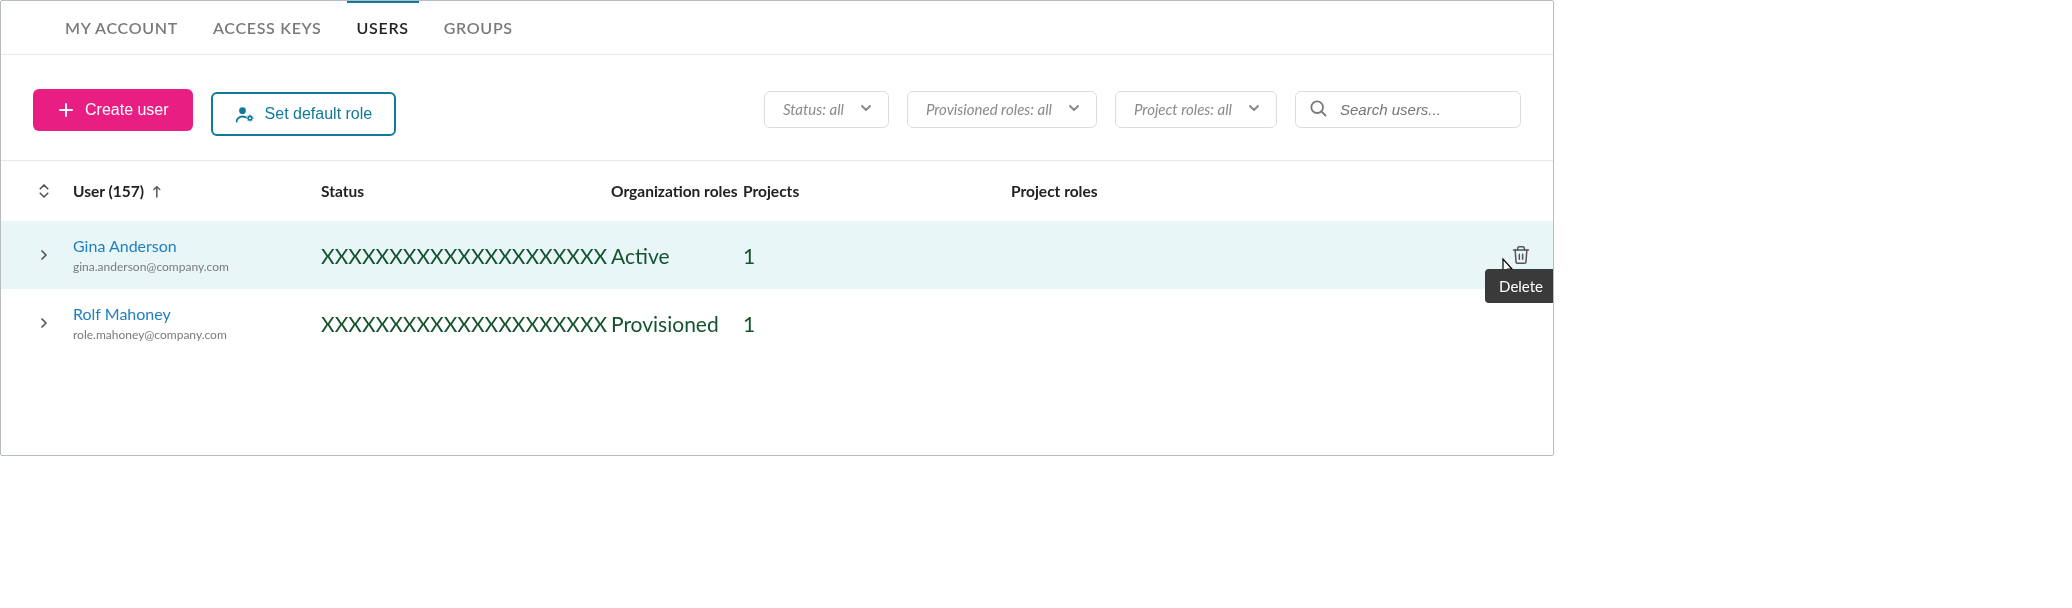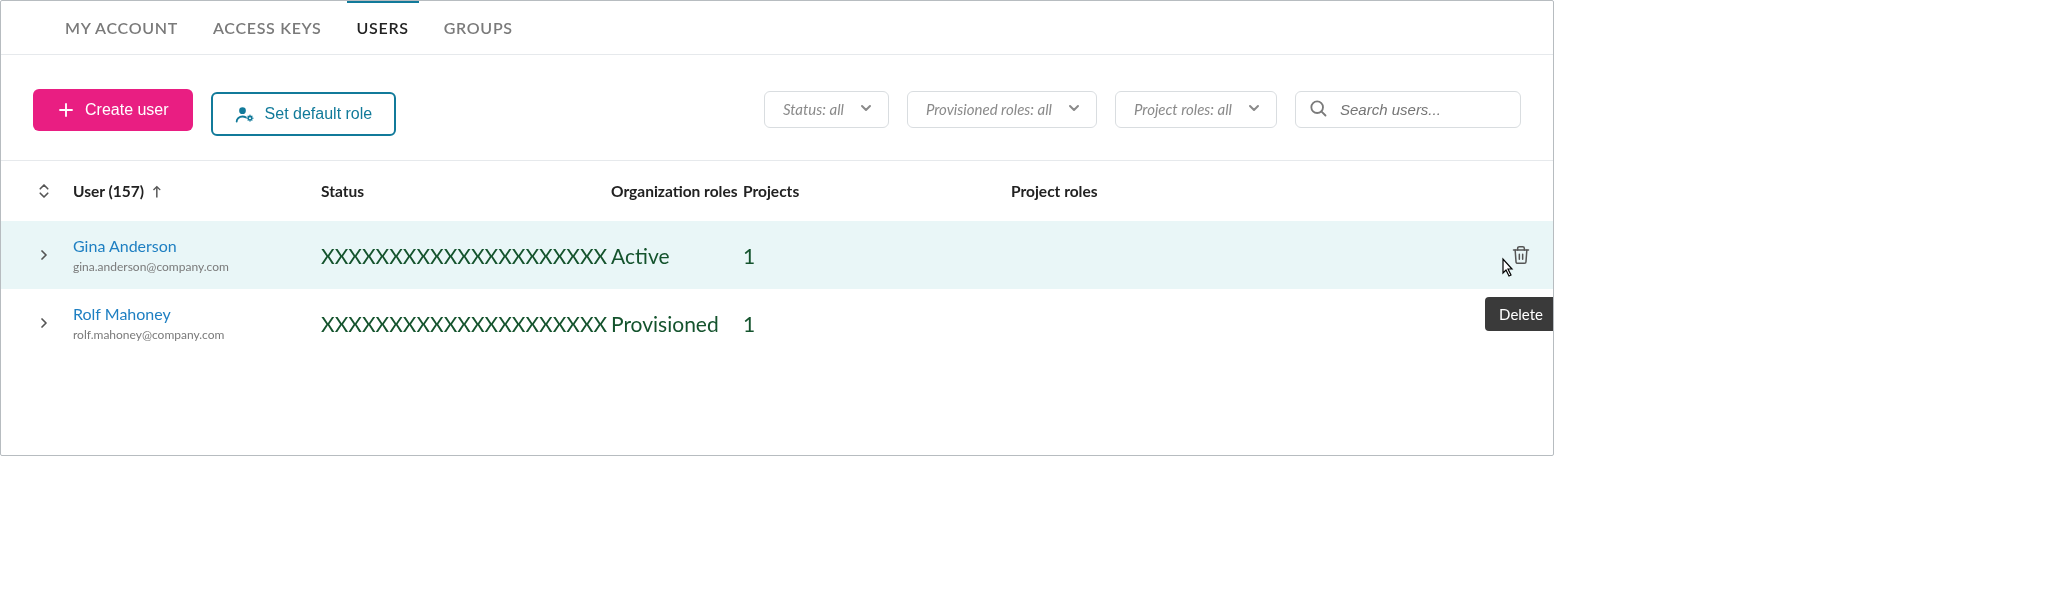--- a/index.html
+++ b/index.html
@@ -177,21 +177,21 @@
   }
   
   .cursor {
     position:absolute;
     left:6px;
     top:12px;
     pointer-events:none;
   }
   .tooltip {
     position:absolute;
-    top: 52px;
+    top: 24px;
     right: -6px;
     background: var(--tooltip-bg);
     color: #fff;
     font-size: 15px;
     padding: 8px 14px;
     border-radius: 4px;
     white-space: nowrap;
     z-index: 5;
   }
   
@@ -325,21 +325,21 @@
     </div>
 
     <div class="trow">
       <div class="expand">
         <svg class="ic-16" viewBox="0 0 24 24" fill="none" stroke="currentColor" stroke-width="2.6" stroke-linecap="round" stroke-linejoin="round">
             <polyline points="9 6 15 12 9 18"></polyline>
           </svg>
       </div>
       <div class="user-cell">
         <span class="name">Rolf Mahoney</span>
-        <span class="email">rolf.mahoney@company.com</span>
+        <span class="email">role.mahoney@company.com</span>
       </div>
       <div class="cell">XXXXXXXXXXXXXXXXXXXXX</div>
       <div class="cell">Provisioned</div>
       <div class="cell">1</div>
       <div class="cell"></div>
       <div class="cell"></div>
       <div></div>
     </div>
   </div>
 </div>

